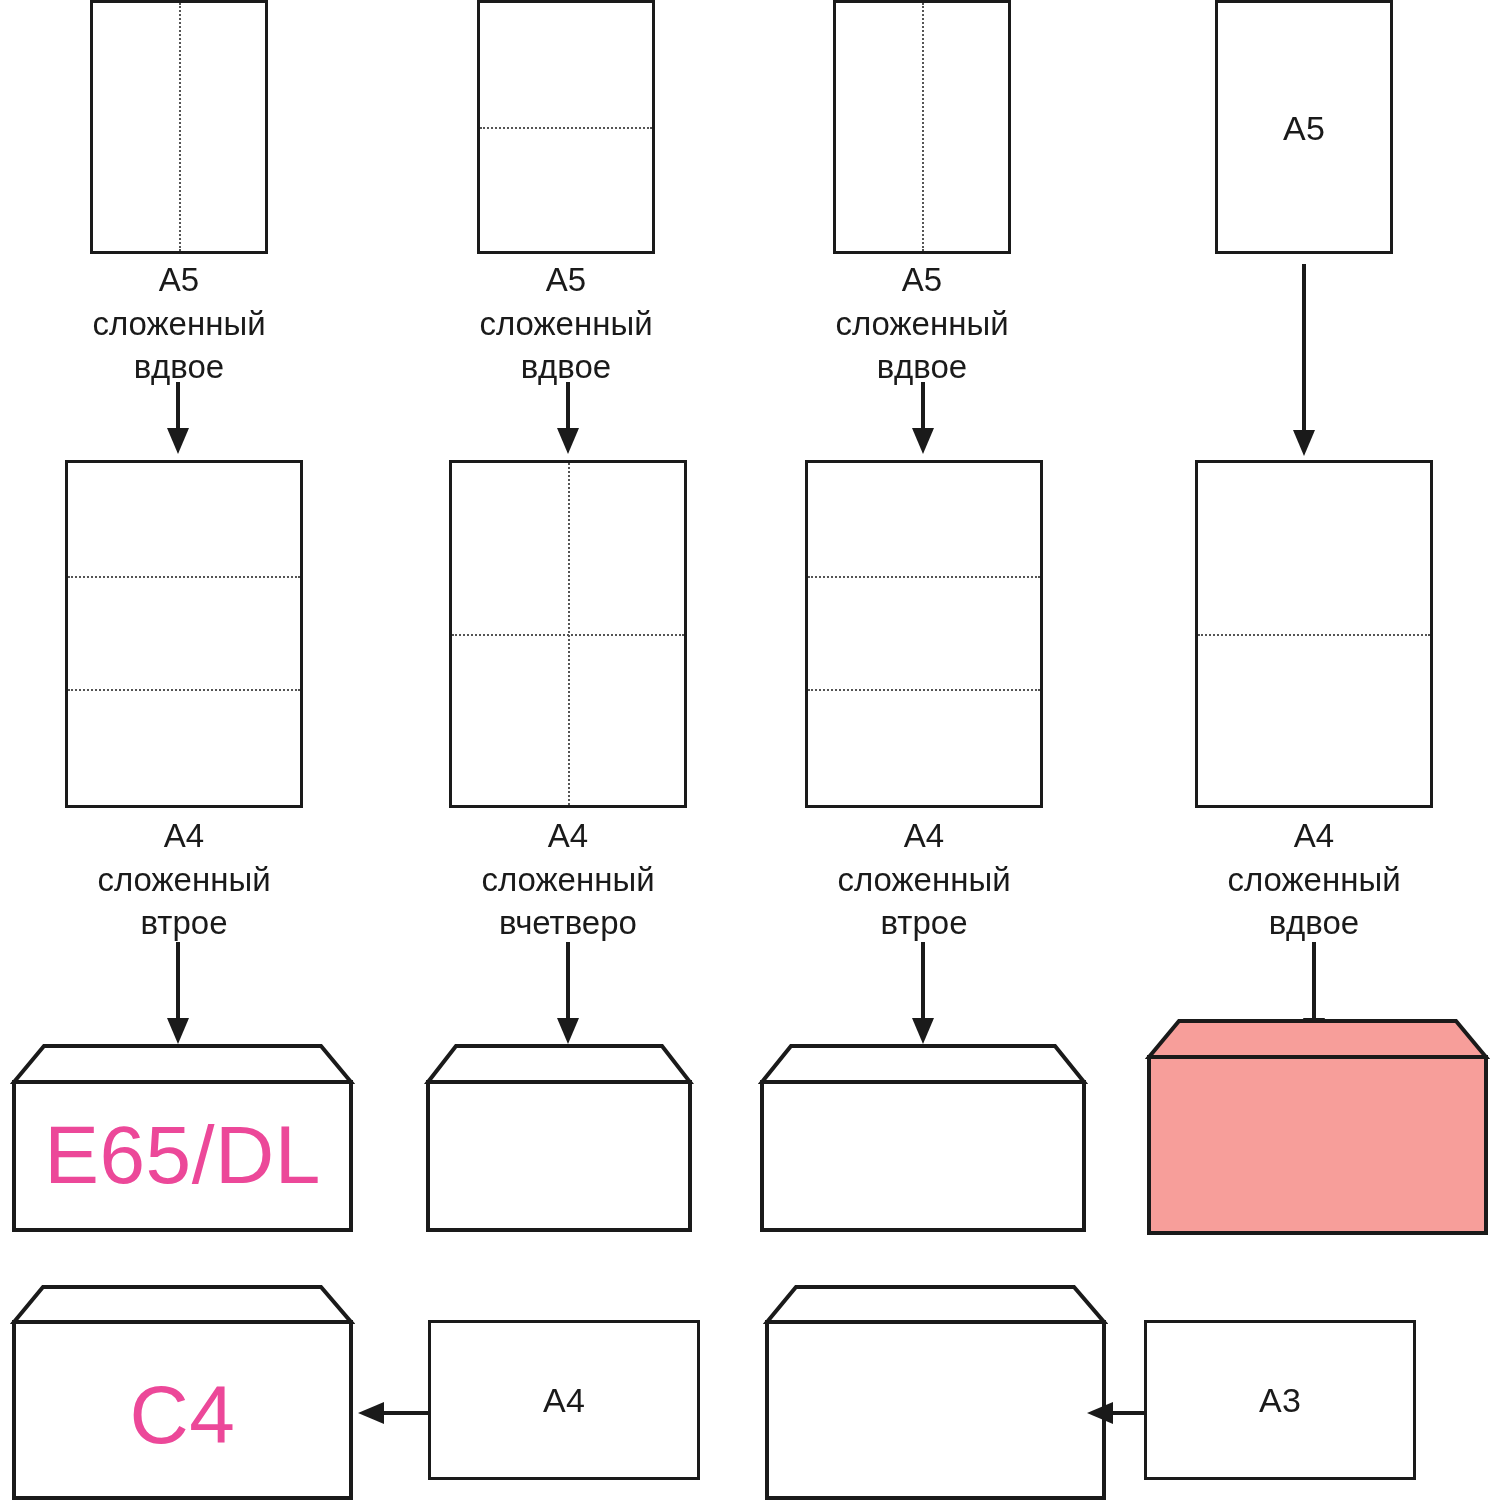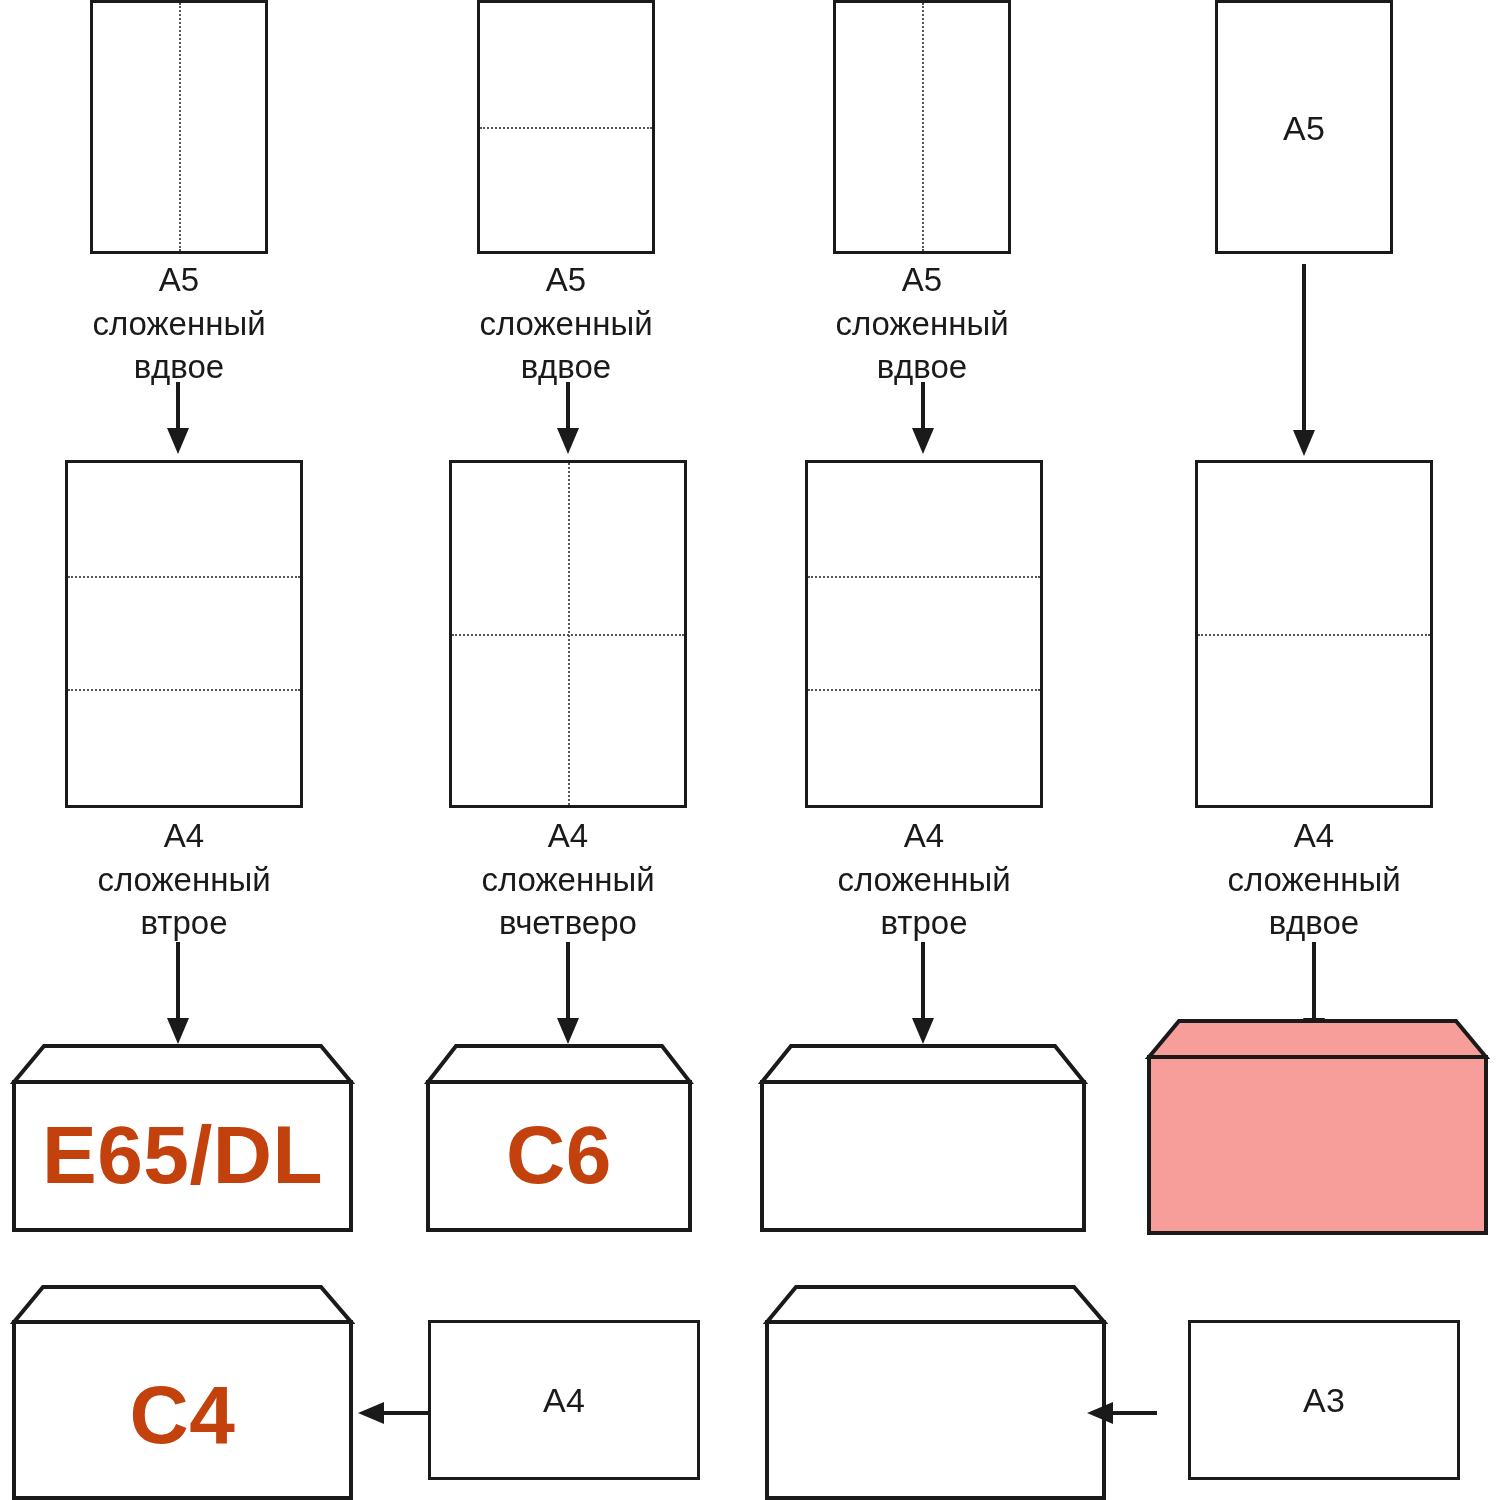--- a/index.html
+++ b/index.html
@@ -64,22 +64,22 @@
     position: absolute;
   }
   .envelope {
     position: absolute;
   }
   .env-label {
     position: absolute;
     left: 0; right: 0;
     text-align: center;
     font-size: 78px;
-    font-weight: 700;
-    color: #c2410c;
+    font-weight: 400;
+    color: #ec4899;
     letter-spacing: 0.5px;
   }
   .env-label.big { font-size: 82px; }
 </style>
 </head>
 <body>
 
 <div id="stage">
 
   <div class="sheet" style="left:90px; top:0px; width:178px; height:254px;">
@@ -131,21 +131,20 @@
 вчетверо</div>
   <svg class="arrow" style="left:530px; top:940px;" width="80" height="110" viewBox="0 0 80 110">
     <line x1="38" y1="2" x2="38" y2="88" stroke="#1a1a1a" stroke-width="4"></line>
     <polygon points="38,104 27,78 49,78" fill="#1a1a1a"></polygon>
   </svg>
 
   <svg class="envelope" style="left:424px; top:1035px;" width="270" height="200" viewBox="0 0 270 200">
     <polygon points="4,47 32,11 238,11 266,47" fill="#ffffff" stroke="#1a1a1a" stroke-width="4" stroke-linejoin="miter"></polygon>
     <rect x="4" y="47" width="262" height="148" fill="#ffffff" stroke="#1a1a1a" stroke-width="4"></rect>
   </svg>
-  <div class="env-label big" style="left:424px; top:1108px; width:270px;">C6</div>
 
   <div class="sheet" style="left:833px; top:0px; width:178px; height:254px;">
     <div class="fold v" style="left:50%;"></div>
   </div>
   <div class="caption" style="left:783px; top:258px; width:278px;">А5
 сложенный
 вдвое</div>
   <svg class="arrow" style="left:885px; top:380px;" width="80" height="80" viewBox="0 0 80 80">
     <line x1="38" y1="2" x2="38" y2="58" stroke="#1a1a1a" stroke-width="4"></line>
     <polygon points="38,74 27,48 49,48" fill="#1a1a1a"></polygon>
@@ -210,17 +209,17 @@
   <svg class="envelope" style="left:763px; top:1278px;" width="345" height="222" viewBox="0 0 345 222">
     <polygon points="4,44 33,9 311,9 341,44" fill="#ffffff" stroke="#1a1a1a" stroke-width="4" stroke-linejoin="miter"></polygon>
     <rect x="4" y="44" width="337" height="176" fill="#ffffff" stroke="#1a1a1a" stroke-width="4"></rect>
   </svg>
 
   <svg class="arrow" style="left:1085px; top:1378px;" width="75" height="70" viewBox="0 0 75 70">
     <line x1="72" y1="35" x2="16" y2="35" stroke="#1a1a1a" stroke-width="4"></line>
     <polygon points="2,35 28,24 28,46" fill="#1a1a1a"></polygon>
   </svg>
 
-  <div class="sheet" style="left:1188px; top:1320px; width:272px; height:160px;padding-left:44px;">
+  <div class="sheet" style="left:1144px; top:1320px; width:272px; height:160px;padding-left:44px;">
     <div class="sheet-label" style="top:58px;">А3</div>
   </div>
 
 </div>
 
 </body></html>

